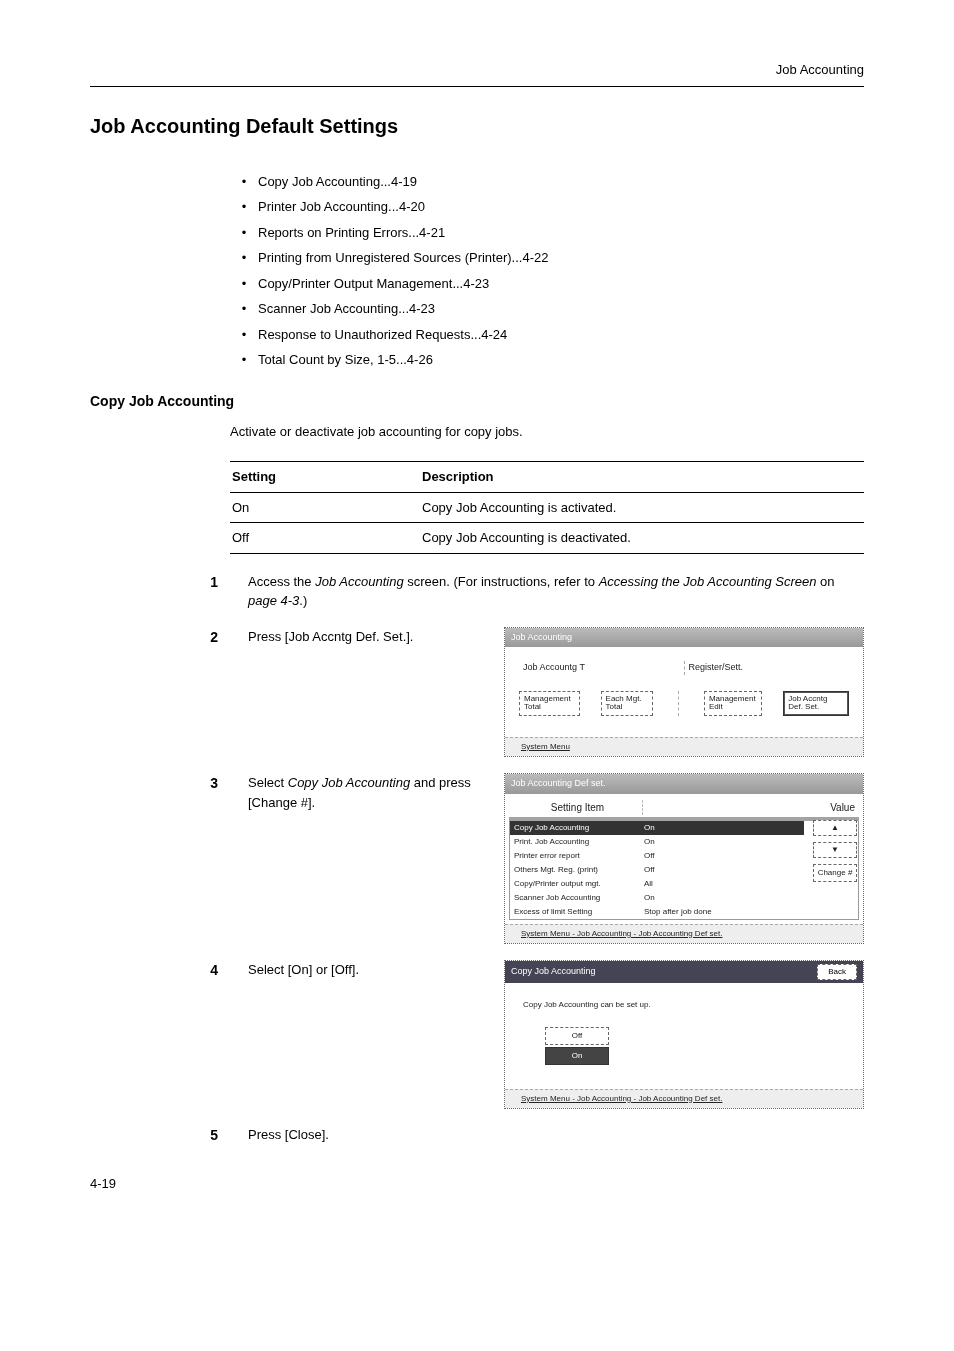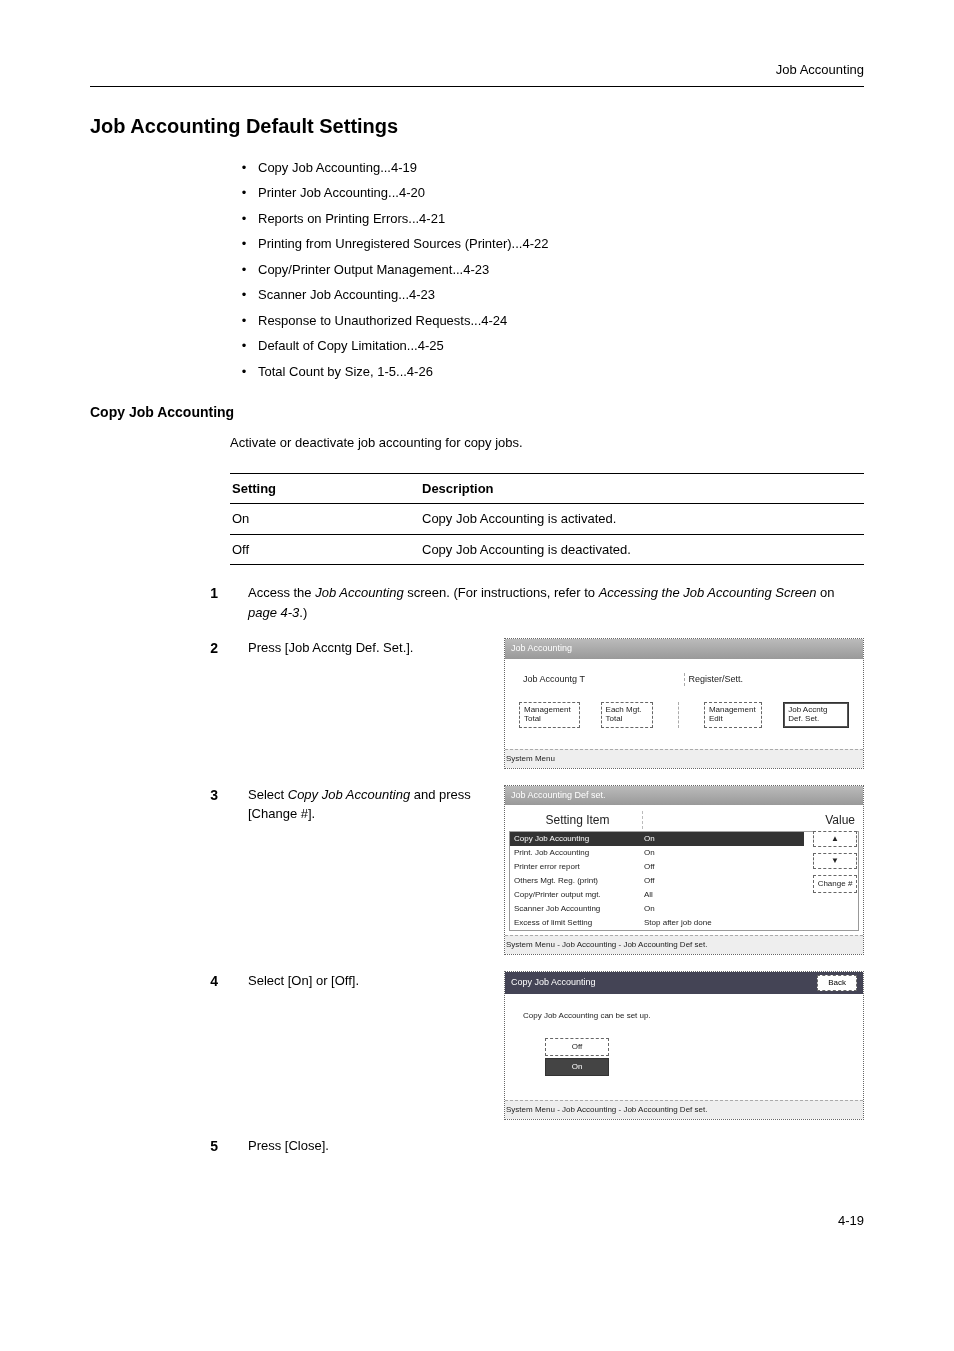--- a/index.html
+++ b/index.html
@@ -22,21 +22,21 @@
       padding-bottom: 6px;
     }
     .hr-line {
       border: none;
       border-top: 1px solid #000;
       margin-bottom: 24px;
     }
     h1 {
       font-size: 20px;
       font-weight: bold;
-      margin-bottom: 14px;
+      margin-bottom: 28px;
     }
     .content-indent {
       margin-left: 140px;
     }
     .intro {
       margin-bottom: 14px;
     }
     ul.bullets {
       list-style: none;
       margin-bottom: 18px;
@@ -123,23 +123,24 @@
       align-items: center;
       gap: 4px;
     }
     .panel-body {
       padding: 10px 6px 10px 6px;
       position: relative;
       min-height: 90px;
     }
     .panel-footer {
       border-top: 1px dashed #aaa;
-      padding: 3px 1px;
+      padding: 3px 16px;
       font-size: 8px;
       background: #eee;
+      text-decoration: underline;
     }
     .p1-row {
       display: flex;
       padding: 4px 12px 16px 12px;
     }
     .p1-col { flex: 1; font-size: 9px; }
     .p1-btns {
       display: flex;
       gap: 21px;
       padding: 0 8px 8px 8px;
@@ -158,23 +159,23 @@
       box-shadow: 0 0 0 1px #555 inset;
     }
     .divider-v {
       border-left: 1px dashed #aaa;
       margin: 0 4px;
     }
 
     
     .p2-header-row {
       display: flex;
-      border-bottom: 1px solid #a3a3a3;
+      border-bottom: 4px solid #a3a3a3;
       padding: 2px 4px;
-      font-size: 12px;
+      font-size: 10px;
     }
     .p2-header-row .c1 { width: 130px; text-align: center; border-right: 1px dashed #bbb; }
     .p2-header-row .c2 { flex: 1; text-align: right; }
     .p2-list {
       font-size: 8px;
     }
     .p2-item {
       display: flex;
       padding: 1px 4px;
     }
@@ -237,23 +238,22 @@
       width: 64px;
       text-align: center;
     }
     .opt-btn.selected {
       background: #444;
       color: #fff;
       border: 1.5px solid #333;
     }
 
     .page-num {
-      text-align: right;
       font-size: 13px;
-      margin-top: 54px;
+      margin-top: 28px;
     }
   </style>
 </head>
 <body>
 
 <div class="header-area">
   <div class="doc-header">Job Accounting</div>
   <hr class="hr-line">
 </div>
 
@@ -261,21 +261,20 @@
 
 <div class="content-indent">
   <ul class="bullets">
     <li>Copy Job Accounting...4-19</li>
     <li>Printer Job Accounting...4-20</li>
     <li>Reports on Printing Errors...4-21</li>
     <li>Printing from Unregistered Sources (Printer)...4-22</li>
     <li>Copy/Printer Output Management...4-23</li>
     <li>Scanner Job Accounting...4-23</li>
     <li>Response to Unauthorized Requests...4-24</li>
-    <li>Default of Copy Limitation...4-25</li>
     <li>Total Count by Size, 1-5...4-26</li>
   </ul>
 </div>
 
 <h2>Copy Job Accounting</h2>
 
 <div class="content-indent">
   <p class="sub-intro">Activate or deactivate job accounting for copy jobs.</p>
 
   <table class="settings">

